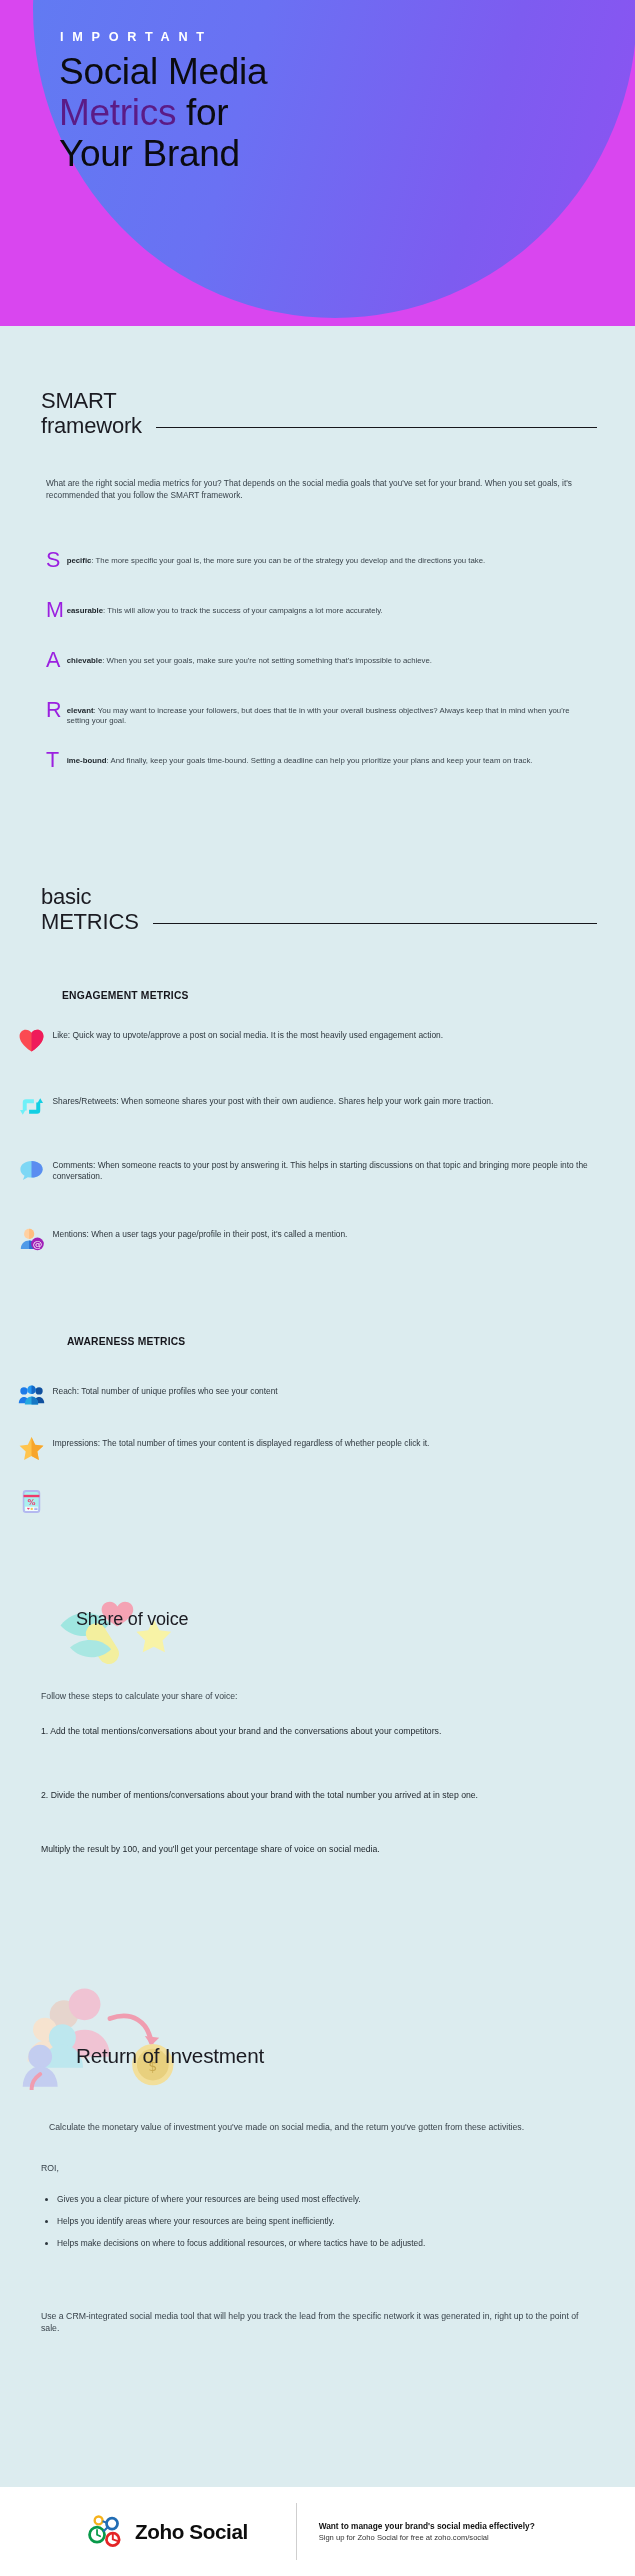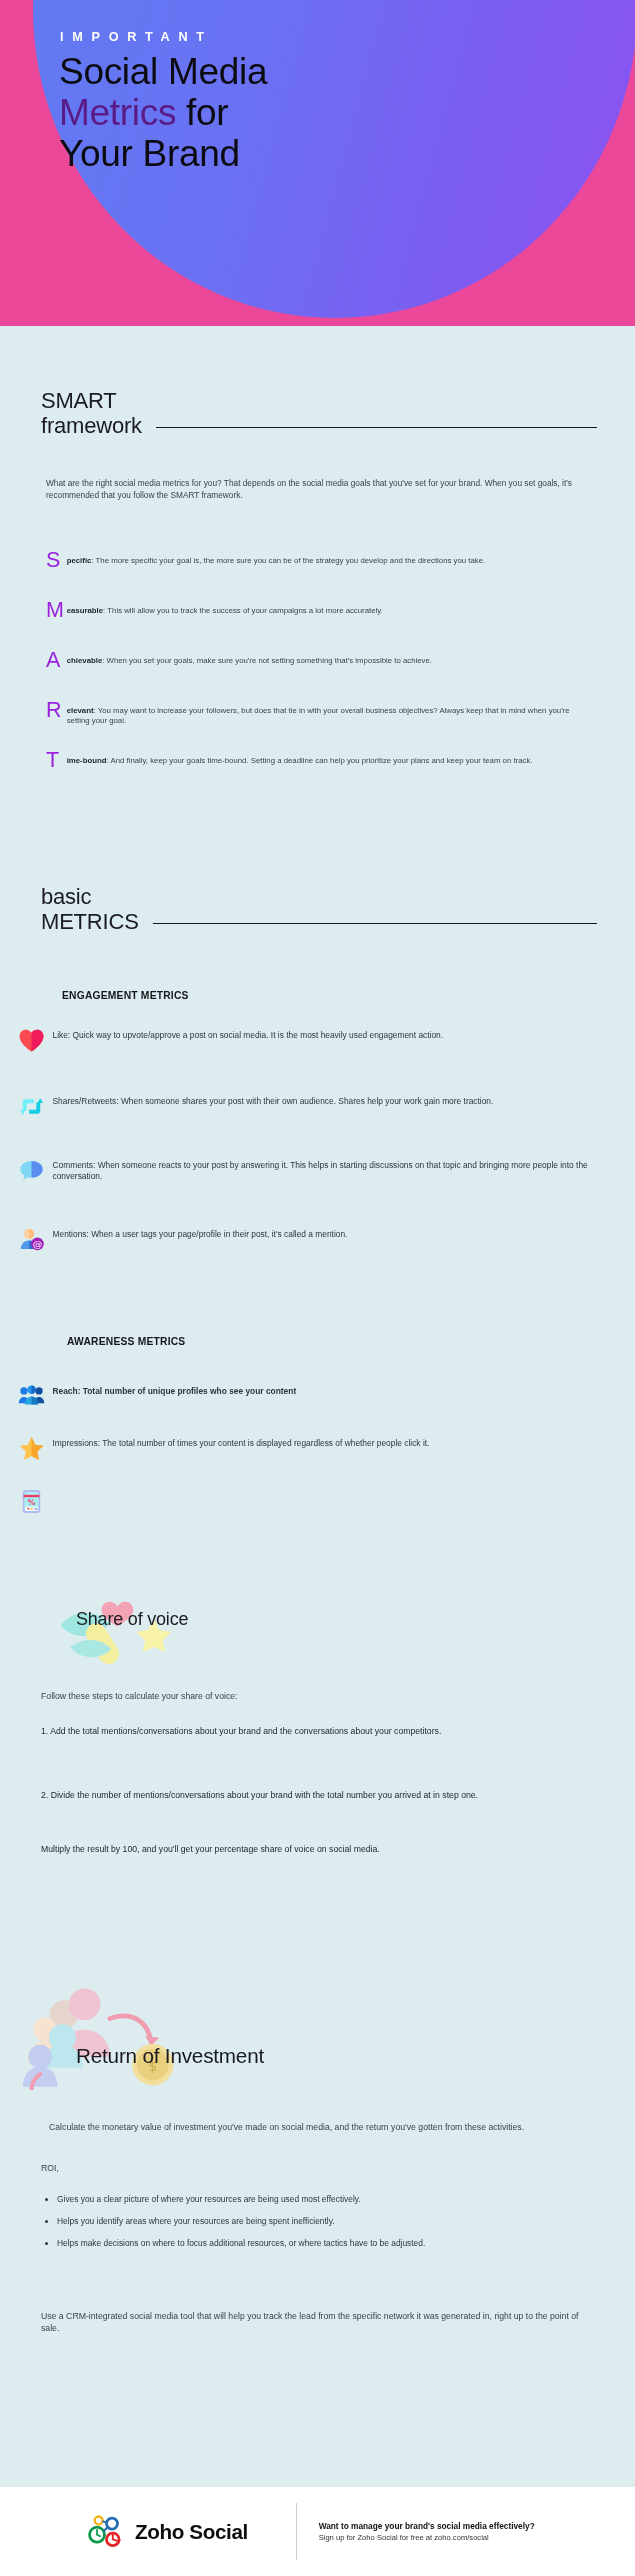--- a/index.html
+++ b/index.html
@@ -5,21 +5,21 @@
   * { margin:0; padding:0; box-sizing:border-box; }
   html,body { background:#ffffff; }
   body {
     width:636px; height:2576px; position:relative; overflow:hidden;
     font-family:"Liberation Sans", sans-serif;
     background:#dcecef;
   }
   .page { position:relative; width:636px; height:2576px; background:#dcecef; overflow:hidden; }
 
   
-  .hero { position:absolute; left:0; top:0; width:636px; height:326px; background:#ec4899; overflow:hidden; }
+  .hero { position:absolute; left:0; top:0; width:636px; height:326px; background:#d946ef; overflow:hidden; }
   .hero-blob-small {
     position:absolute; right:62px; top:-76px; width:151px; height:151px; border-radius:50%;
     background:linear-gradient(150deg,#7d5cf0 0%,#8d5ef5 100%);
   }
   .hero-blob2{
     position:absolute; left:33px; top:-254px; width:604px; height:572px;
     border-radius:50%/46% 46% 54% 54%;
     background:linear-gradient(105deg,#5f7df2 0%,#6a71f3 40%,#7d5cf0 74%,#8d52f2 100%);
   }
   .hero-inner { position:absolute; left:0; top:0; width:636px; height:326px; }
@@ -183,21 +183,21 @@
         <path d="M14 18.4 C19.7 18.4 24.5 22.6 24.5 29 L14 29 Z" fill="#2b6fd0"></path>
         <circle cx="24.5" cy="22.5" r="8" fill="#a020b8"></circle>
         <text x="24.5" y="27" font-size="12" fill="#ffffff" text-anchor="middle" font-family="DejaVu Sans, sans-serif">@</text>
       </svg>
     </div>
     <div class="metric-txt" style="width:548px;">Mentions: When a user tags your page/profile in their post, it's called a mention.</div>
   </div>
 
   <div class="sub-head" style="left:67px; top:1336px;">AWARENESS METRICS</div>
 
-  <div class="metric-row" style="left:17.5px; top:1383px; width:580px;font-weight:bold;">
+  <div class="metric-row" style="left:17.5px; top:1383px; width:580px;">
     <div class="metric-ico">
       <svg viewBox="0 0 34 34" width="27" height="27">
         <circle cx="7.5" cy="10" r="4.6" fill="#1d7ae8"></circle>
         <circle cx="26.5" cy="10" r="4.6" fill="#10509e"></circle>
         <path d="M1 25.5 C1 20.8 3.9 17.6 7.5 17.6 C11.1 17.6 14 20.8 14 25.5 Z" fill="#1d7ae8"></path>
         <path d="M20 25.5 C20 20.8 22.9 17.6 26.5 17.6 C30.1 17.6 33 20.8 33 25.5 Z" fill="#10509e"></path>
         <circle cx="17" cy="8.5" r="5.4" fill="#2196f3"></circle>
         <path d="M17 3.1 A5.4 5.4 0 0 1 17 13.9 Z" fill="#1569c7"></path>
         <path d="M8.6 27 C8.6 21 12.4 17 17 17 C21.6 17 25.4 21 25.4 27 Z" fill="#25a8e0"></path>
         <path d="M17 17 C21.6 17 25.4 21 25.4 27 L17 27 Z" fill="#1677c4"></path>

